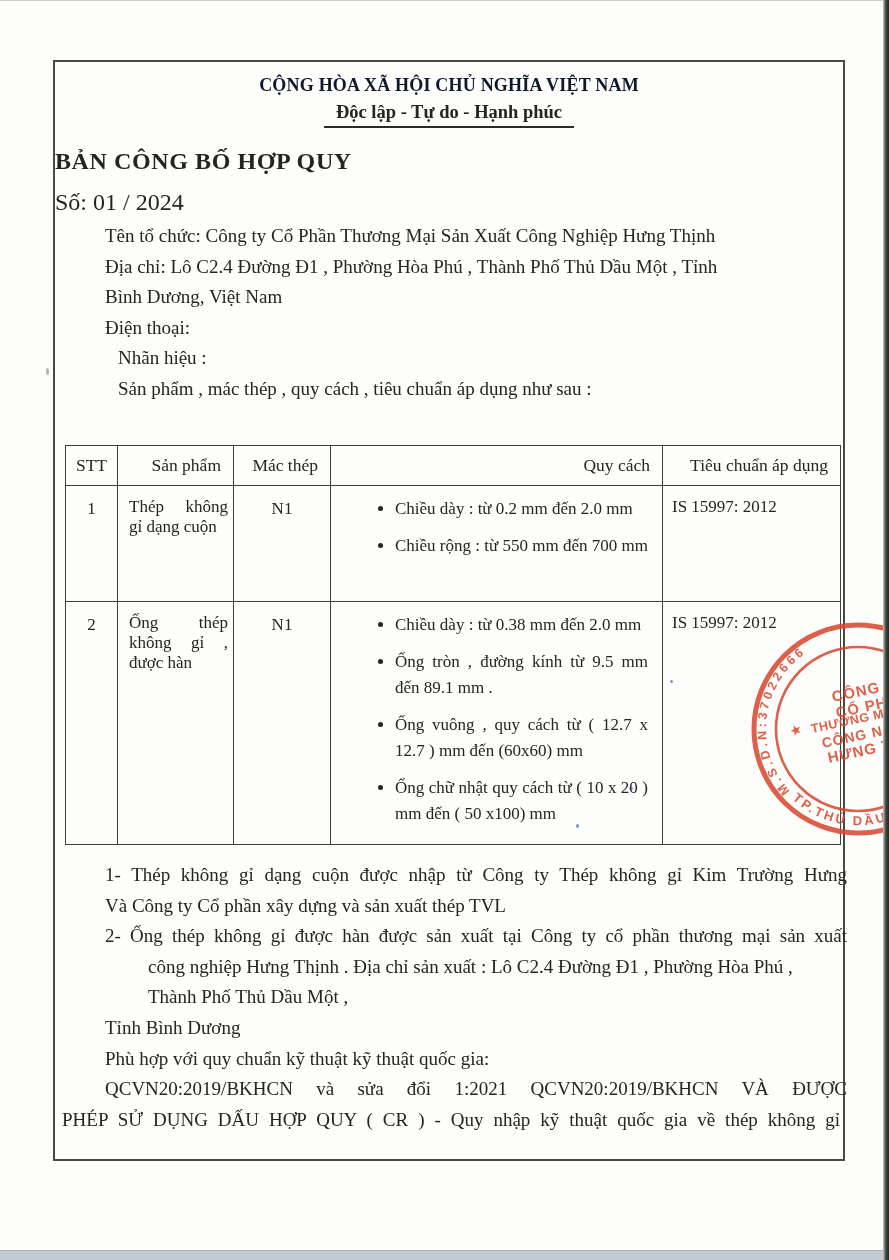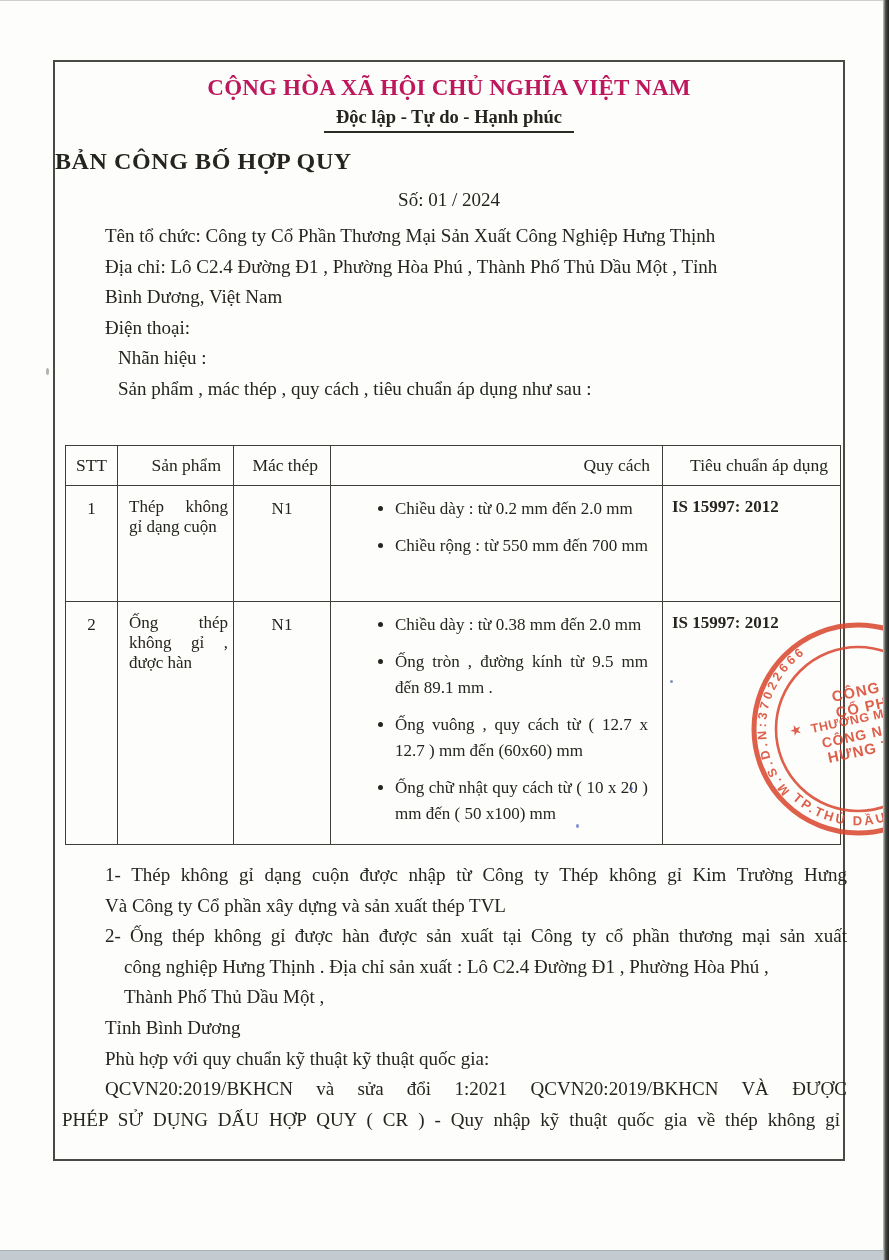--- a/index.html
+++ b/index.html
@@ -14,50 +14,50 @@
   .right-strip{position:absolute;top:0;right:0;width:6px;height:100%;z-index:60;
     background:linear-gradient(to right,#c9ccc5,#474b45 45%,#20231f);}
   .bottom-strip{position:absolute;left:0;bottom:0;width:100%;height:9px;background:#c3cbd0;
     border-top:1px solid #a7b1b7;z-index:55;}
   
   .page-box{
     position:absolute;left:53px;top:60px;width:788px;height:1097px;
     border:2px solid #4b4944;background:transparent;z-index:5;
   }
   .doc-header{position:absolute;top:13px;left:0;right:0;text-align:center;}
-  .nat-title{font-size:23px;font-weight:bold;letter-spacing:.2px;color:#be185d;}
+  .nat-title{font-size:18px;font-weight:bold;letter-spacing:.2px;color:#0f172a;}
   .motto{display:inline-block;margin-top:6px;font-size:18.5px;font-weight:bold;
     padding:0 12px 3px 12px;border-bottom:2px solid #2c2a25;}
   .doc-title{position:absolute;top:86px;left:0;right:0;text-align:left;
     font-size:24px;font-weight:bold;letter-spacing:.6px;}
-  .doc-number{position:absolute;top:127px;left:0;right:0;text-align:center;font-size:19px;}
+  .doc-number{position:absolute;top:127px;left:0;right:0;font-size:24px;}
   .info{position:absolute;top:159px;left:50px;right:20px;font-size:19px;line-height:30.6px;}
   .info .row{white-space:nowrap;}
   .info .ind{margin-left:13px;}
   .bold{font-weight:bold;}
   
   table.doc-table{position:absolute;top:383px;left:10px;width:775px;
     border-collapse:collapse;table-layout:fixed;font-size:17px;}
   .doc-table th,.doc-table td{border:1.5px solid #403e39;}
   .doc-table th{height:39px;font-weight:normal;font-size:17.5px;text-align:right;
     padding:0 12px 0 11px;vertical-align:middle;}
   .doc-table th.c{text-align:center;padding:0 2px;}
   .doc-table td{vertical-align:top;padding:10px 8px;}
   td.stt{text-align:center;padding-top:13px;}
   td.prod{text-align:justify;padding:11px 5px 10px 11px;}
   td.grade{text-align:center;padding-top:13px;}
   td.spec{padding:0 4px 6px 0;}
   td.spec ul{margin:10px 0 0 0;padding-left:64px;}
   td.spec li{margin-bottom:11px;padding-right:10px;text-align:justify;line-height:26px;}
-  td.std{padding:11px 4px 20px 9px;font-weight:bold;}
+  td.std{padding:11px 4px 20px 9px;}
   .h92{height:92px;}
   
   .notes{position:absolute;top:798px;left:50px;width:742px;font-size:19px;line-height:30.6px;}
   .notes div{white-space:normal;}
-  .n-ind{margin-left:19px;}
+  .n-ind{margin-left:43px;}
   .outdent{margin-left:-43px;width:778px;}
   .jl{text-align:justify;text-align-last:justify;}
   
   .stamp{position:absolute;left:738px;top:607px;z-index:20;}
   .stamp text{font-family:"Liberation Sans","DejaVu Sans",sans-serif;font-weight:bold;}
   
   .speck{position:absolute;border-radius:50%;z-index:25;}
   .blue{background:#3a55b0;opacity:.65;}
   .gray{background:#6b675f;opacity:.5;}
 </style>

